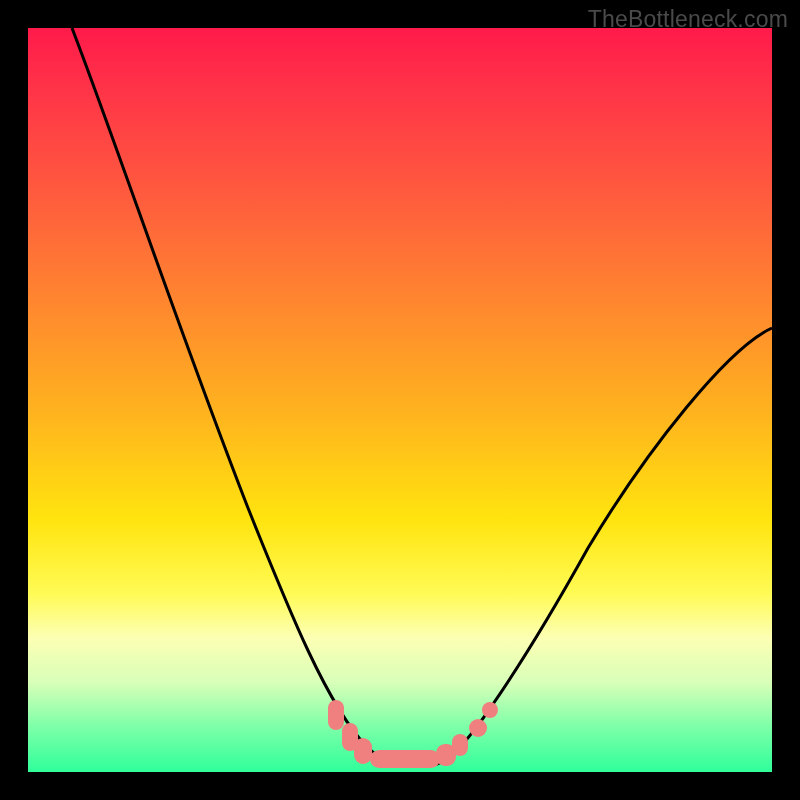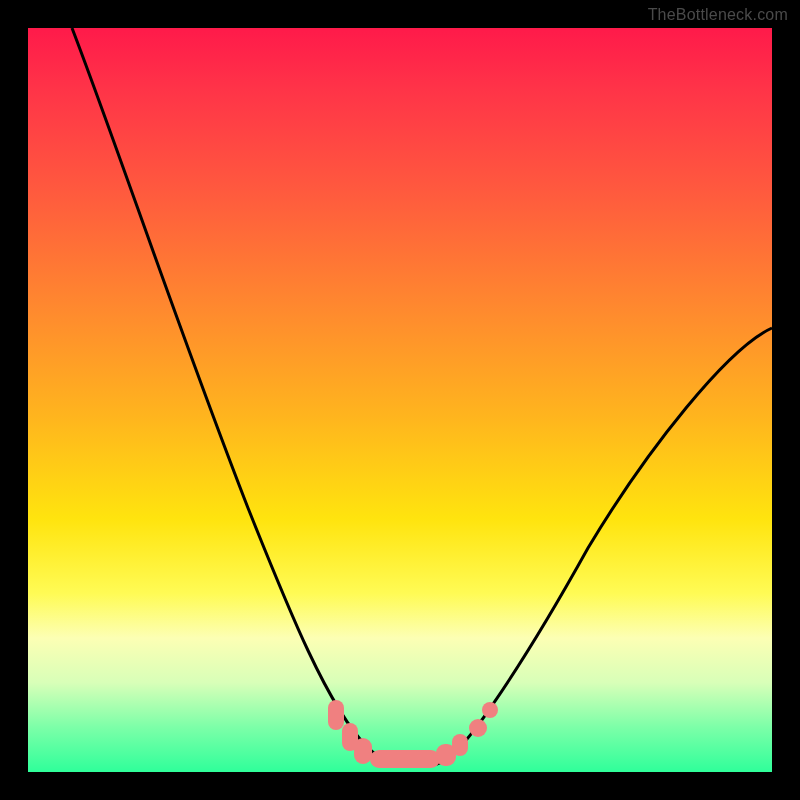--- a/index.html
+++ b/index.html
@@ -38,21 +38,21 @@
       #d8ffb8 88%,
       #7cffa8 94%,
       #2fff9a 100%
     );
   }
   .watermark {
     position: absolute;
     top: 6px;
     right: 12px;
     color: #4a4a4a;
-    font-size: 16px;
+    font-size: 23px;
     font-weight: 500;
     letter-spacing: 0.2px;
     user-select: none;
   }
   svg.curve {
     position: absolute;
     left: 0;
     top: 0;
     width: 744px;
     height: 744px;

